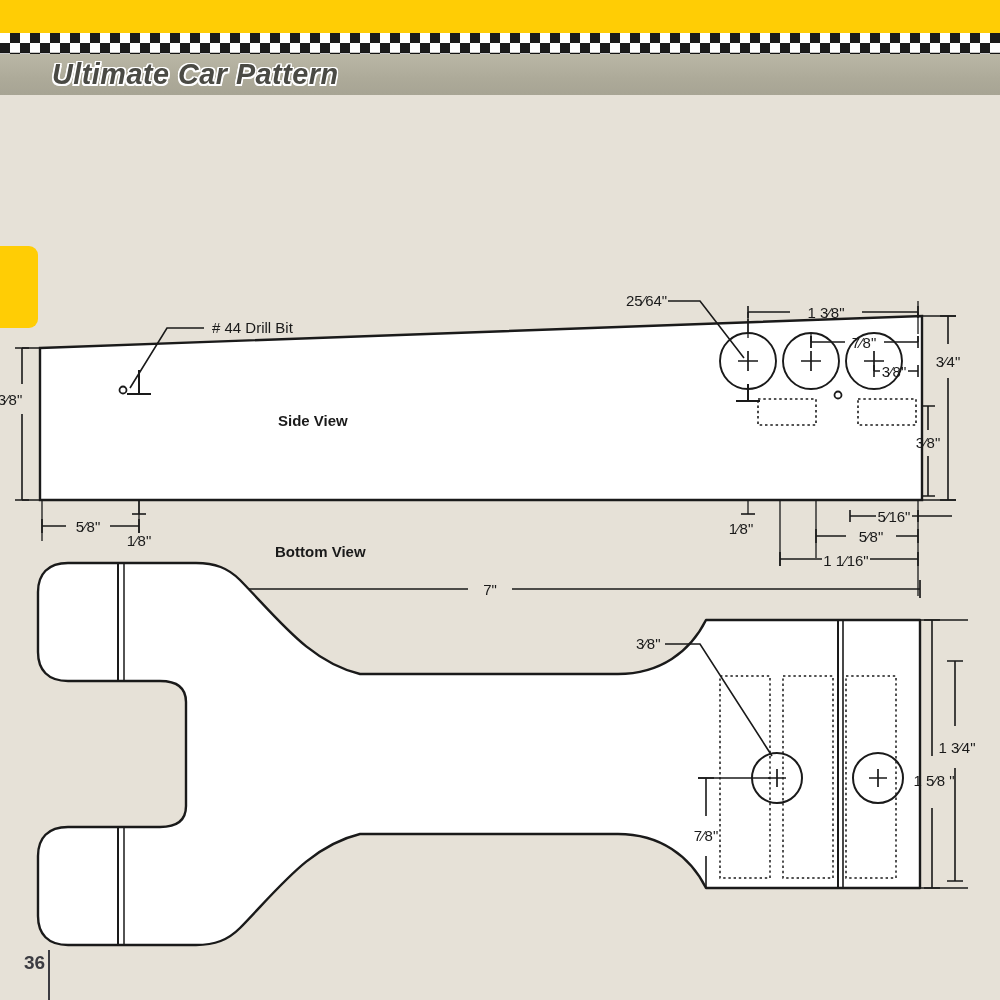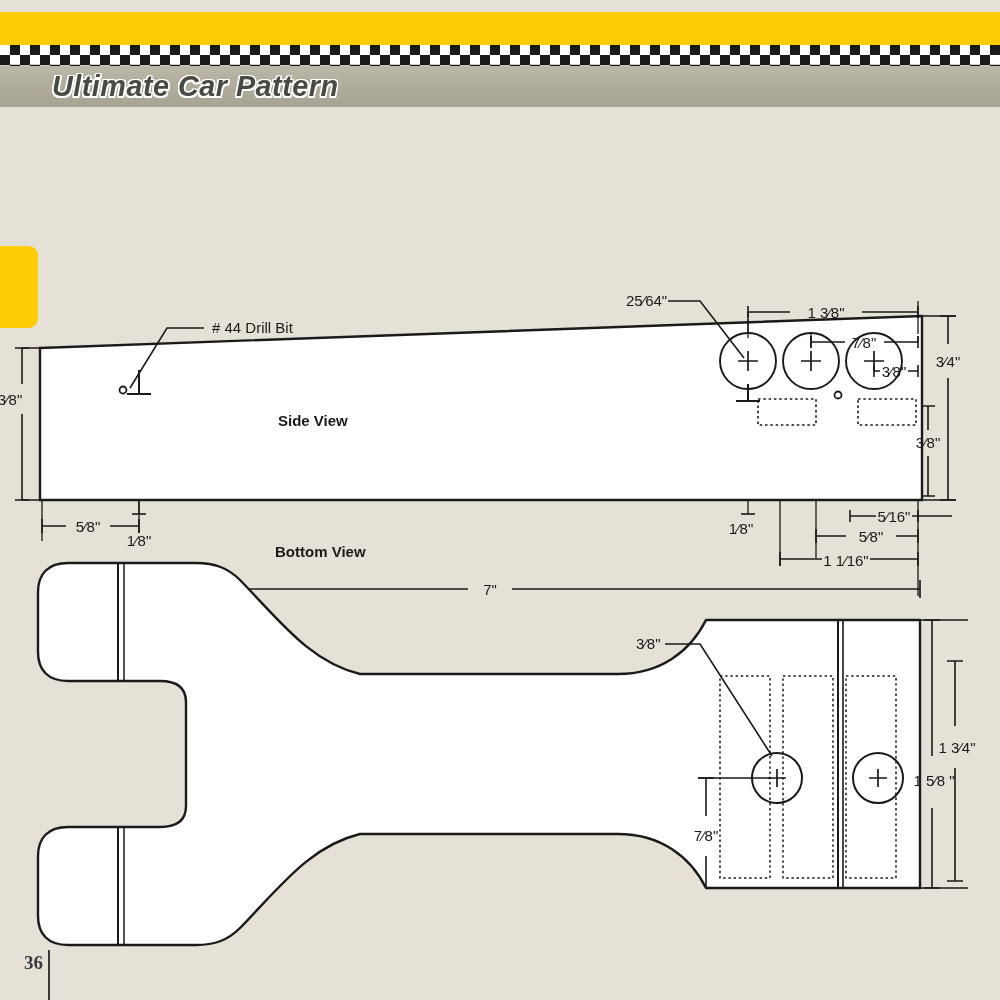--- a/index.html
+++ b/index.html
@@ -11,21 +11,21 @@
     height: 1000px;
     background: #e6e1d7;
     font-family: "Liberation Sans", sans-serif;
     overflow: hidden;
     position: relative;
   }
 
   
   #header-band {
     position: absolute;
-    left: 0; top: 12px;
+    left: 0; top: 0;
     width: 919px;
     height: 96px;
   }
   .yellow-bar {
     position: absolute;
     left: 0; top: 0;
     width: 1000px; height: 33px;
     background: #ffcd05;
   }
   .checker {
@@ -92,21 +92,20 @@
   }
   #drawing svg { display: block; }
 
   
   #footer {
     position: absolute;
     left: 0;
     bottom: 0;
     width: 1000px;
     height: 70px;
-    font-family: Liberation Serif, serif;
   }
   #page-number {
     position: absolute;
     left: 24px;
     top: 22px;
     font-size: 19px;
     font-weight: bold;
     color: #3b3b41;
   }
   #footer-rule {

